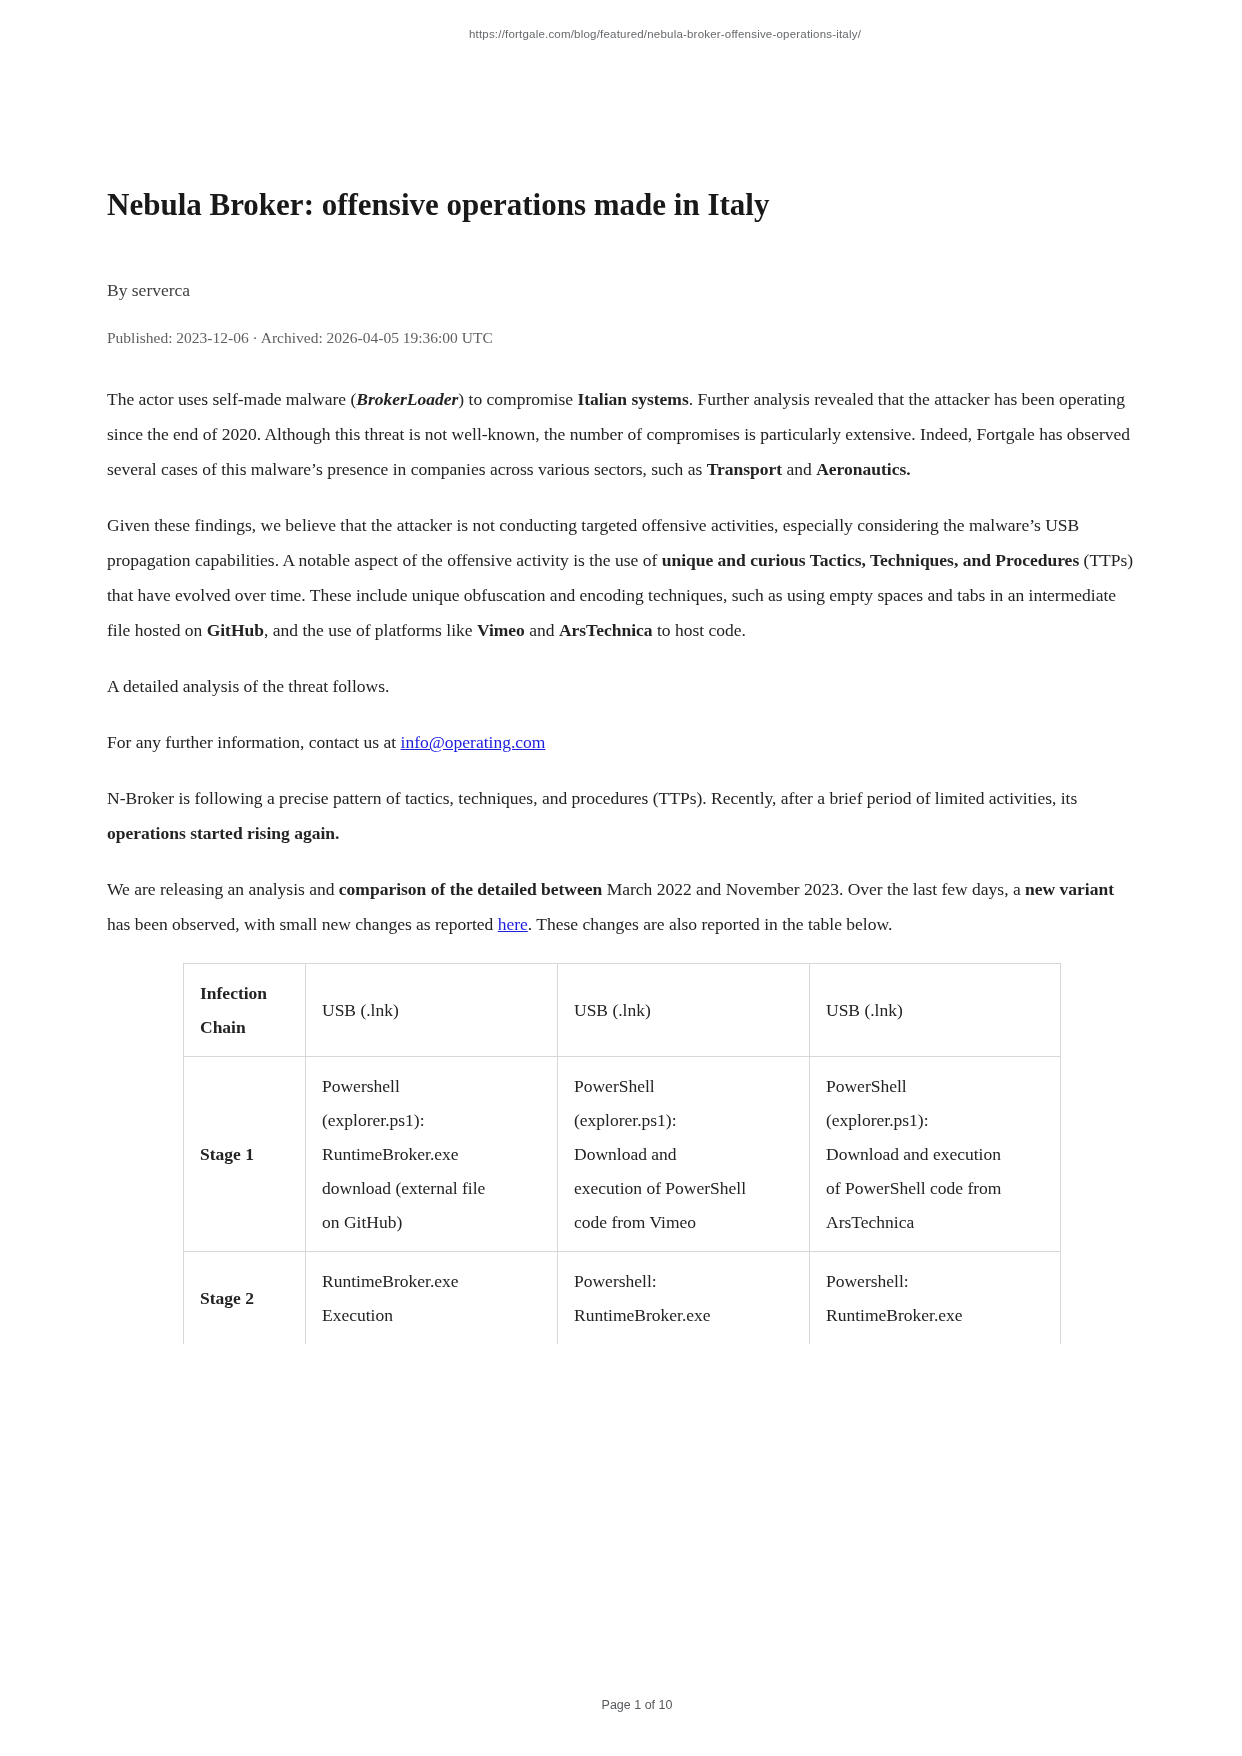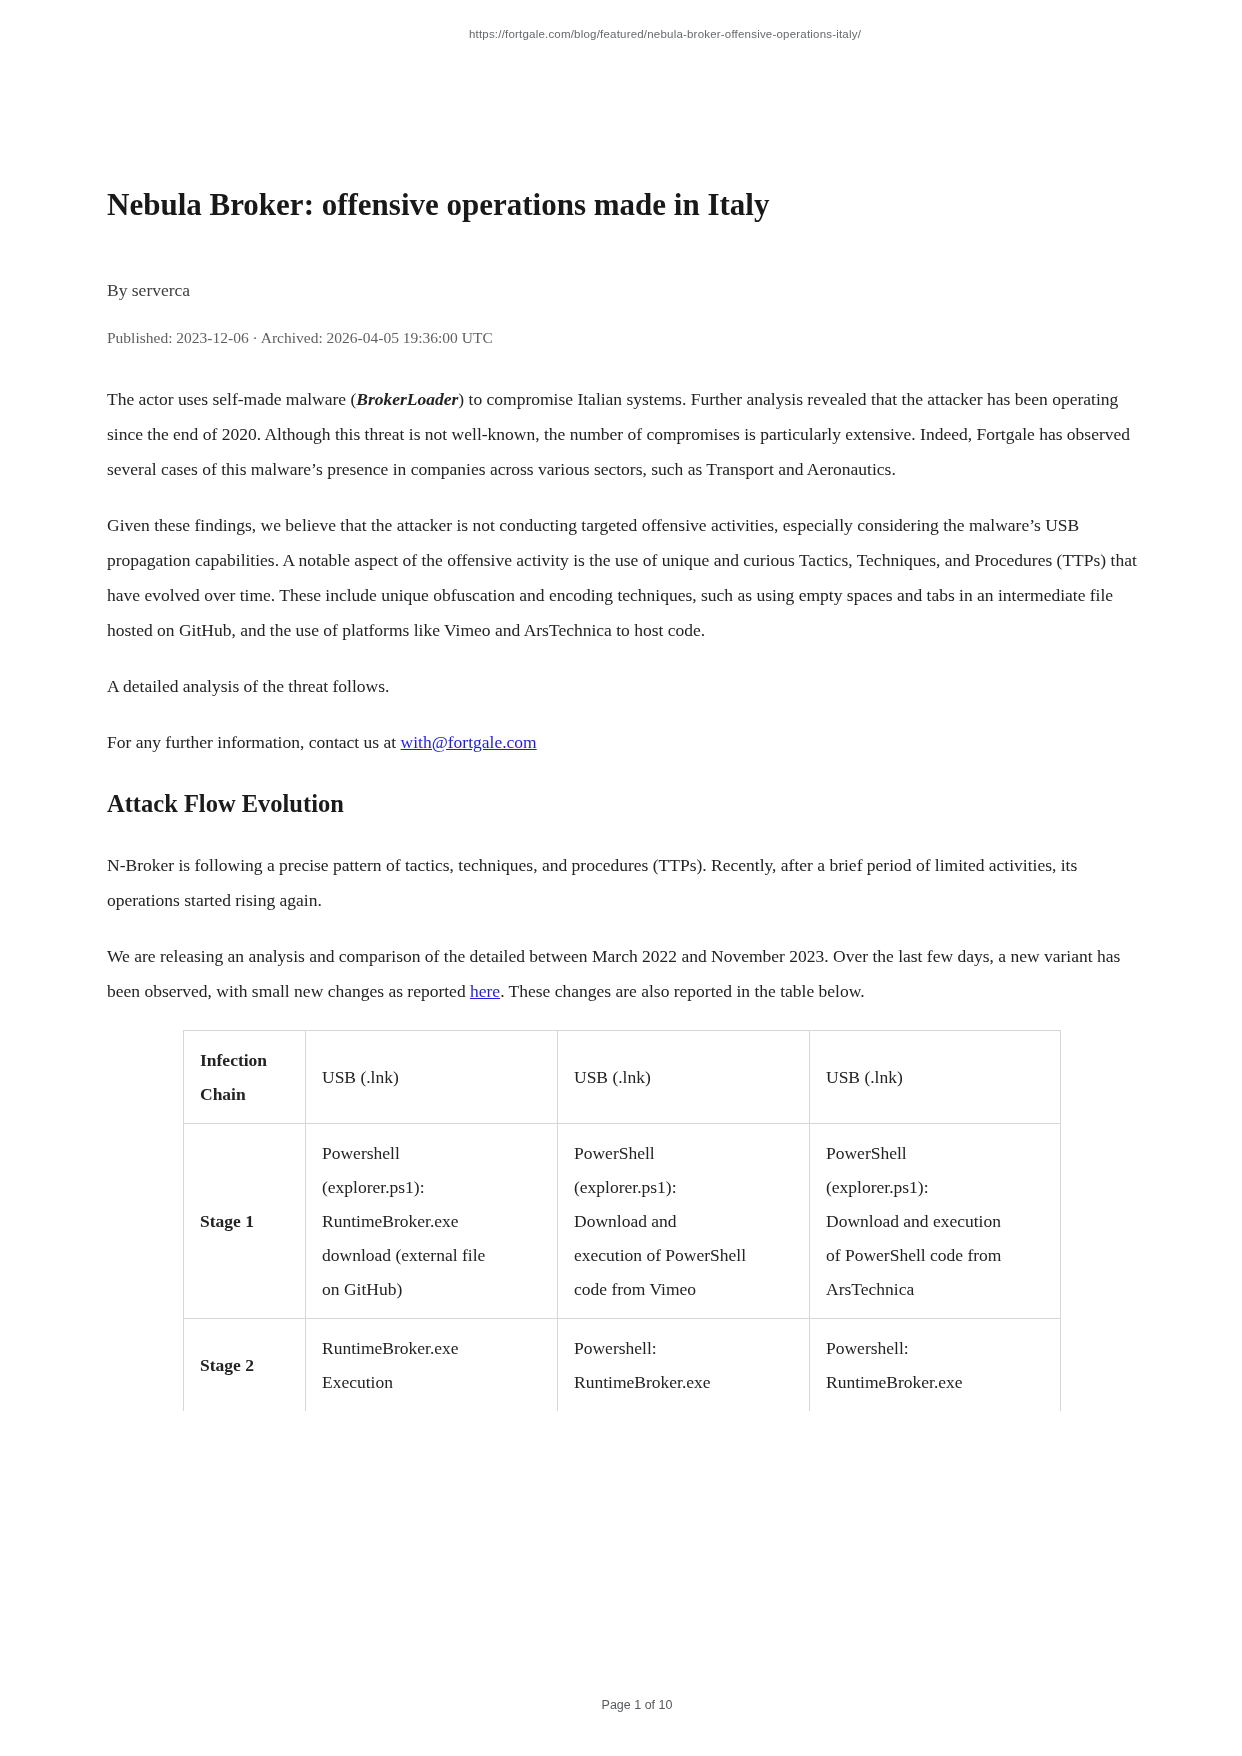--- a/index.html
+++ b/index.html
@@ -24,21 +24,21 @@
     font-size: 31px; line-height: 38px; font-weight: bold;
     color: #191919; margin: 0 0 56px 0;
   }
   .byline { font-size: 17.5px; color: #3e3e3e; margin: 0 0 28px 0; }
   .meta   { font-size: 15.5px; color: #5f5f5f; margin: 0 0 35px 0; }
   p.body-par {
     font-size: 17.5px; line-height: 35px;
     margin: 0 0 21px 0; color: #232323;
   }
   p.intro { font-weight: bold; }
-  .b  { font-weight: normal; }
+  .b  { font-weight: bold; }
   .bi { font-weight: bold; font-style: italic; }
   a.lnk { color: var(--link-color, #1d1de0); text-decoration: underline; cursor: pointer; }
   h2.section {
     font-size: 24.5px; font-weight: bold; color: #1b1b1b;
     margin: 30px 0 30px 0;
   }
   table.cmp {
     border-collapse: collapse; table-layout: fixed;
     width: 877px; margin: 14px 0 0 76px;
   }
@@ -78,23 +78,22 @@
 
   <div class="meta">Published: 2023-12-06 · Archived: 2026-04-05 19:36:00 UTC</div>
 
 
   <p class="body-par"><span>The actor uses self-made malware (</span><span class="bi">BrokerLoader</span><span>) to compromise </span><span class="b">Italian systems</span><span>. Further analysis revealed that the attacker has been operating since the end of 2020. Although this threat is not well-known, the number of compromises is particularly extensive. Indeed, Fortgale has observed several cases of this malware’s presence in companies across various sectors, such as </span><span class="b">Transport</span><span> and </span><span class="b">Aeronautics.</span></p>
 
   <p class="body-par"><span>Given these findings, we believe that the attacker is not conducting targeted offensive activities, especially considering the malware’s USB propagation capabilities. A notable aspect of the offensive activity is the use of </span><span class="b">unique and curious Tactics, Techniques, and Procedures</span><span> (TTPs) that have evolved over time. These include unique obfuscation and encoding techniques, such as using empty spaces and tabs in an intermediate file hosted on </span><span class="b">GitHub</span><span>, and the use of platforms like </span><span class="b">Vimeo</span><span> and </span><span class="b">ArsTechnica</span><span> to host code.</span></p>
 
   <p class="body-par">A detailed analysis of the threat follows.</p>
 
-  <p class="body-par"><span>For any further information, contact us at </span><a class="lnk">with@fortgale.com</a></p>
+  <p class="body-par"><span>For any further information, contact us at </span><a class="lnk">info@operating.com</a></p>
 
-  <h2 class="section">Attack Flow Evolution</h2>
 
   <p class="body-par"><span>N-Broker is following a precise pattern of tactics, techniques, and procedures (TTPs). Recently, after a brief period of limited activities, its </span><span class="b">operations started rising again.</span></p>
 
   <p class="body-par"><span>We are releasing an analysis and </span><span class="b">comparison of the detailed between</span><span> March 2022 and November 2023. Over the last few days, a </span><span class="b">new variant</span><span> has been observed, with small new changes as reported </span><a class="lnk">here</a><span>. These changes are also reported in the table below.</span></p>
 
   <table class="cmp">
     <colgroup>
         <col class="c0">
         <col class="c1">
         <col class="c2">

